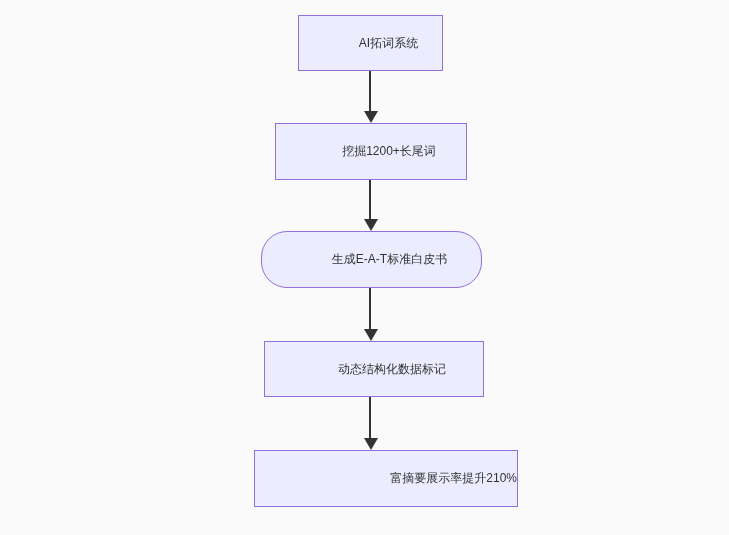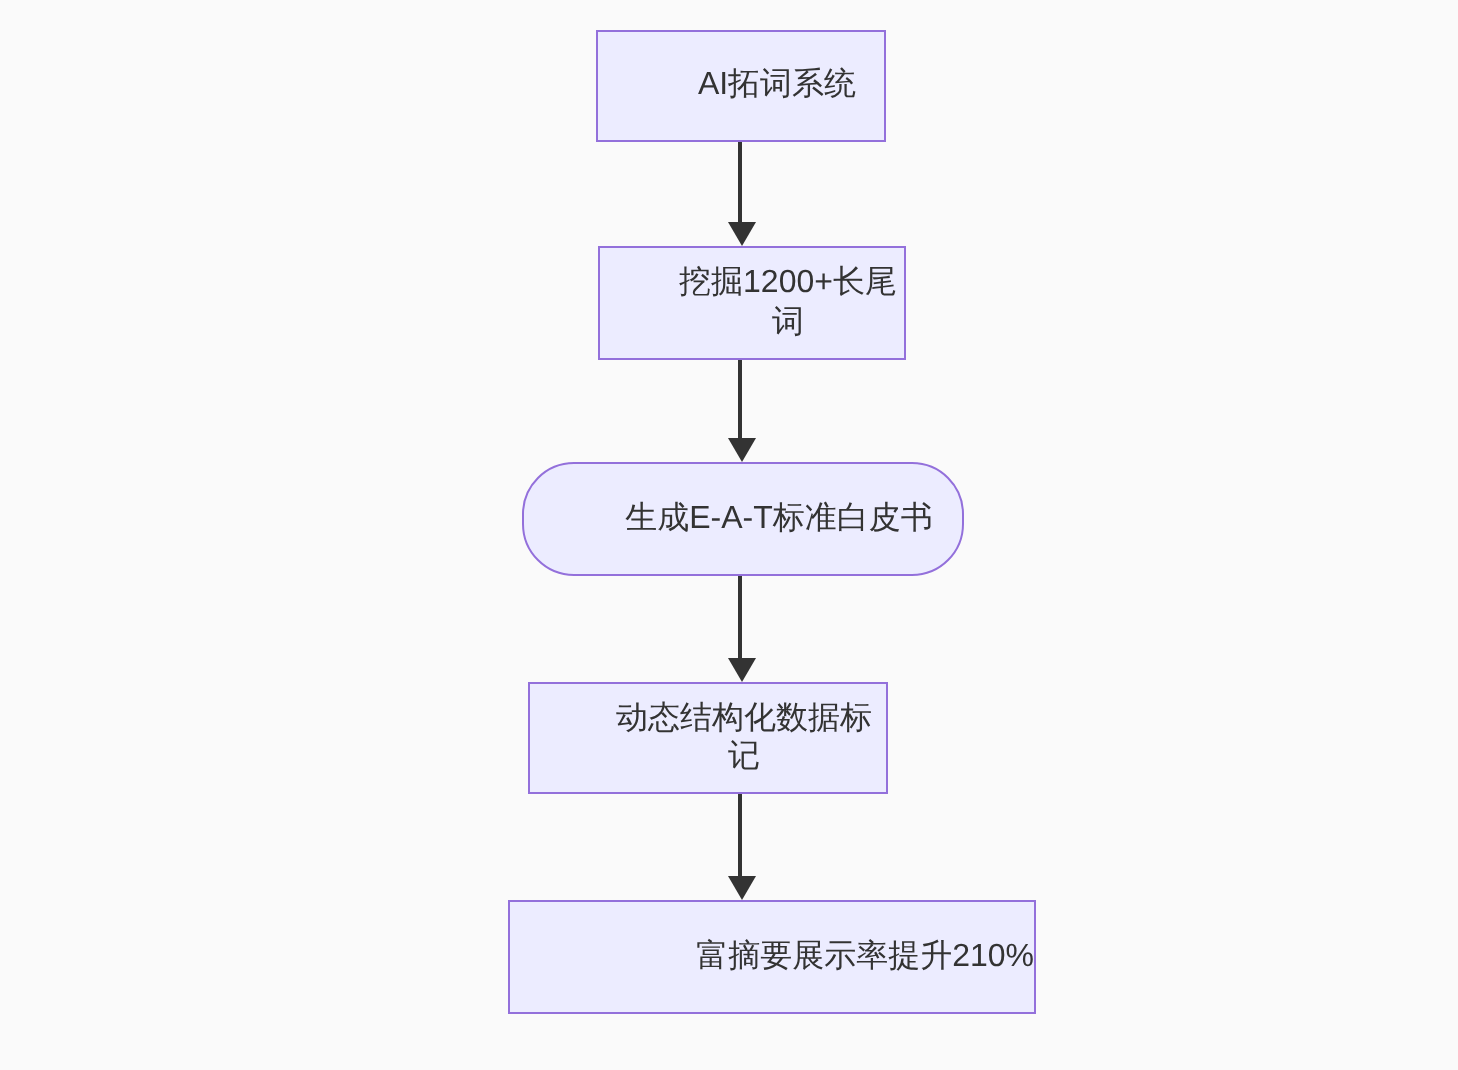--- a/index.html
+++ b/index.html
@@ -14,32 +14,32 @@
     height: 535px;
     background: #fafafa;
     overflow: hidden;
   }
   .node {
     position: absolute;
     box-sizing: border-box;
     background: #ECECFF;
     border: 1px solid #9370DB;
     color: #333333;
-    font-size: 16px;
+    font-size: 12px;
     display: flex;
     align-items: center;
     justify-content: center;
     text-align: center;
     line-height: 1.2;
     padding-left: 36px;
   }
   .node-1 { left: 298px; top: 15px;  width: 145px; height: 56px; }
-  .node-2 { left: 275px; top: 123px; width: 154px; height: 57px; margin-left: 24px; }
+  .node-2 { left: 275px; top: 123px; width: 192px; height: 57px; }
   .node-3 { left: 261px; top: 231px; width: 221px; height: 57px; border-radius: 26px; }
-  .node-4 { left: 264px; top: 341px; width: 180px; height: 56px; }
+  .node-4 { left: 264px; top: 341px; width: 220px; height: 56px; }
   .node-5 { left: 254px; top: 450px; width: 264px; height: 57px; justify-content: flex-end; }
 
   .edge-line {
     position: absolute;
     left: 369px;
     width: 2px;
     background: #333333;
   }
   .edge-head {
     position: absolute;

